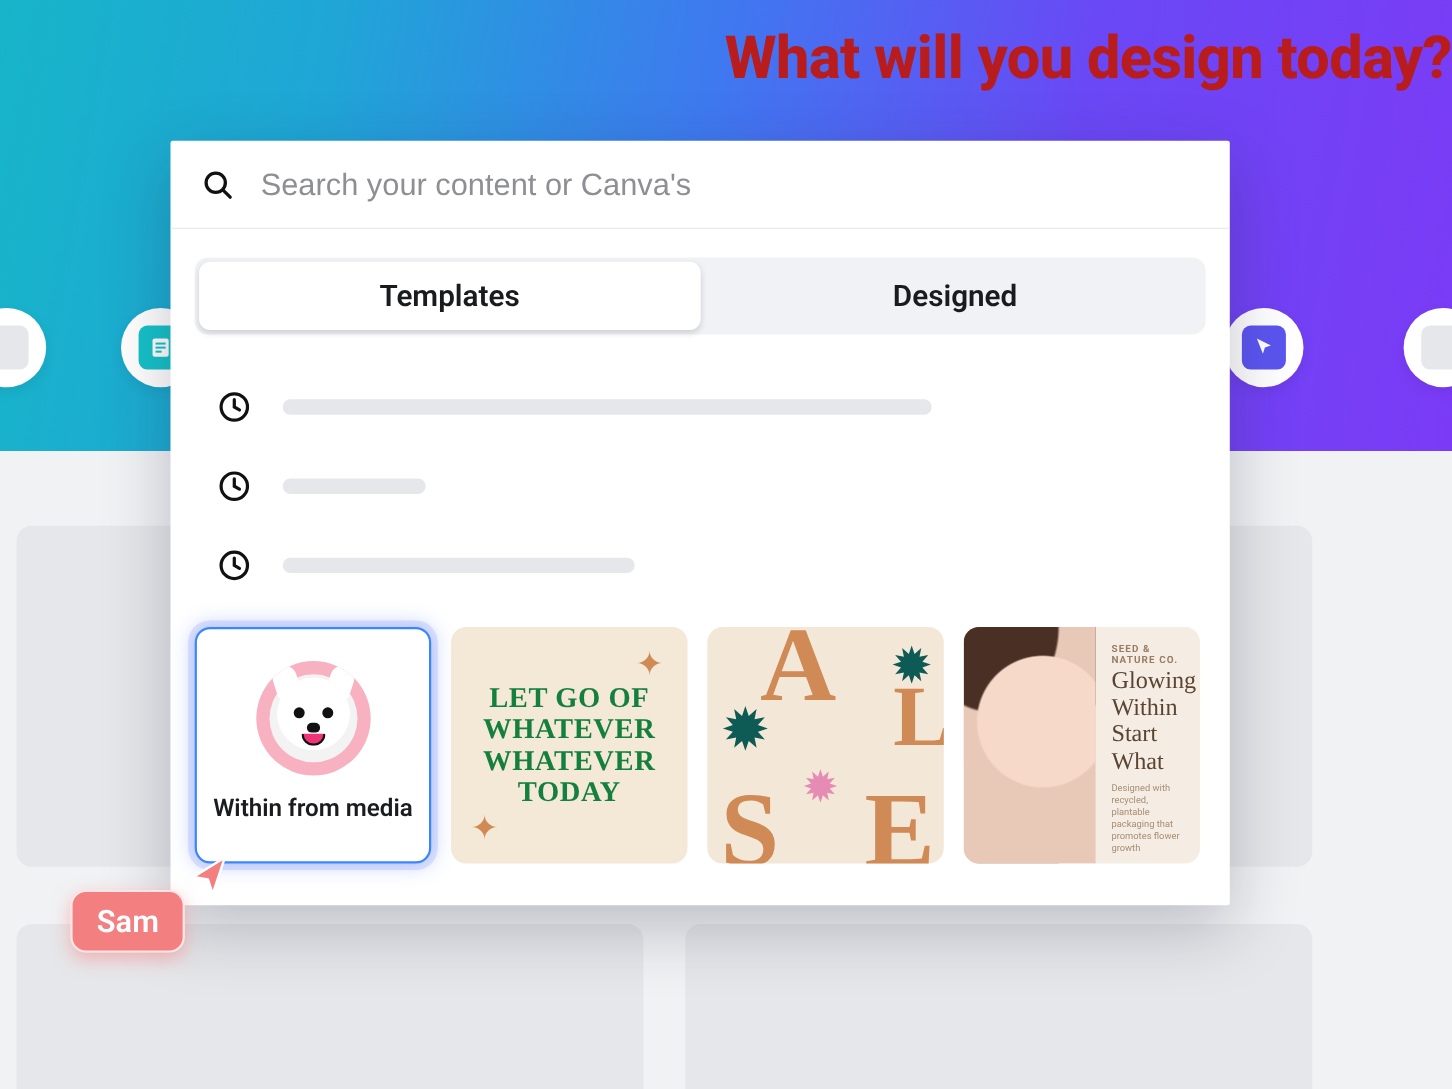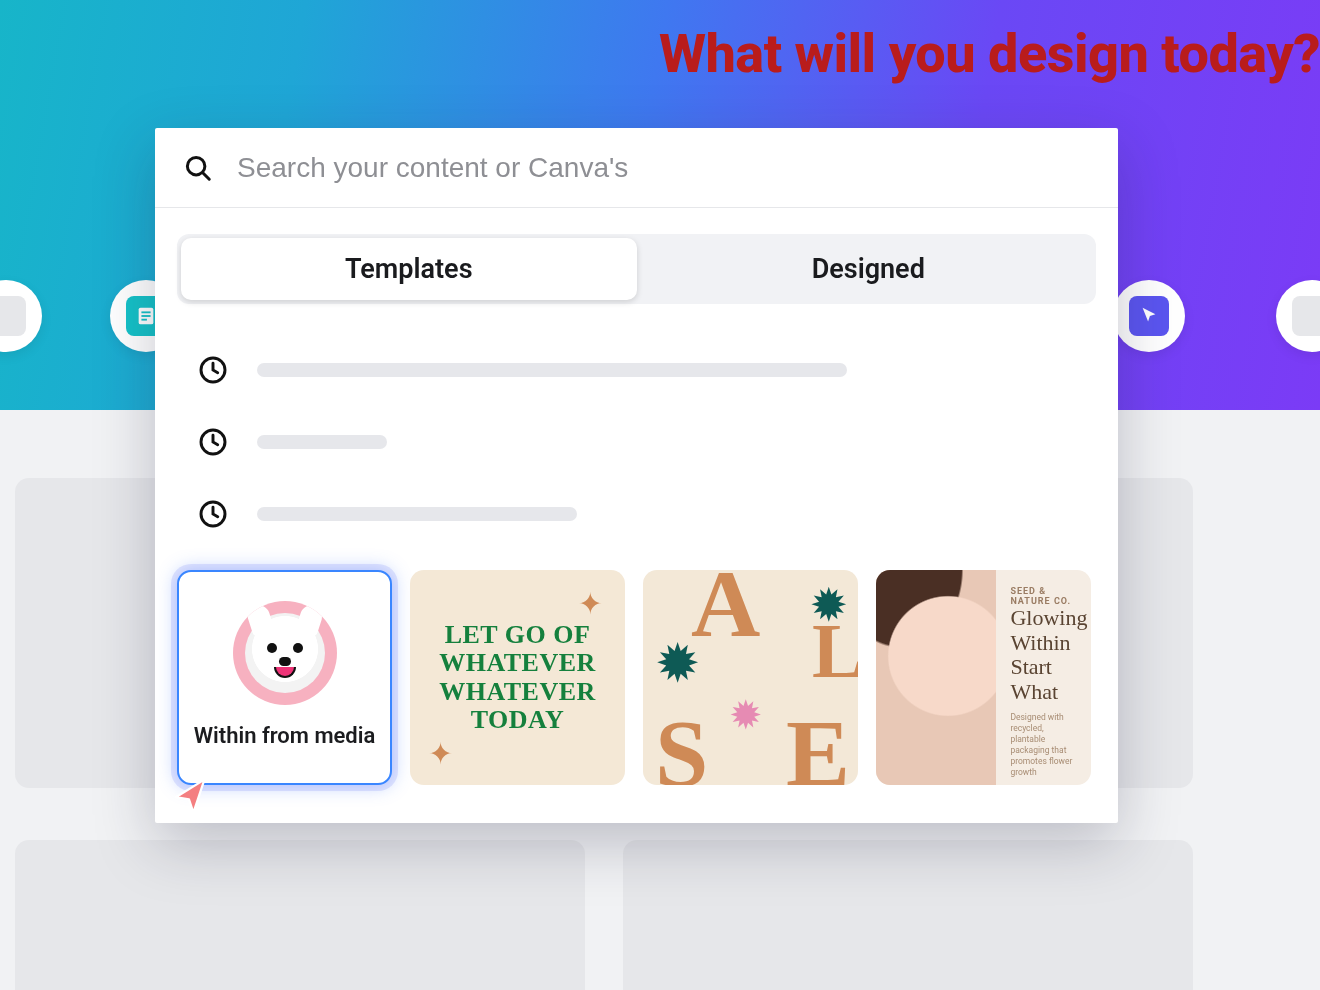--- a/index.html
+++ b/index.html
@@ -282,14 +282,15 @@
       </div>
 
     </div>
   </div>
 
   <div class="cursor">
     <svg viewBox="0 0 40 40" width="44" height="44">
       <path d="M34 6 L8 22 L20 24 L24 36 Z" fill="#f47f81" stroke="#ffffff" stroke-width="2" stroke-linejoin="round"></path>
     </svg>
   </div>
+  <div class="nametag">Sam</div>
 
 </div>
 
 </body></html>

